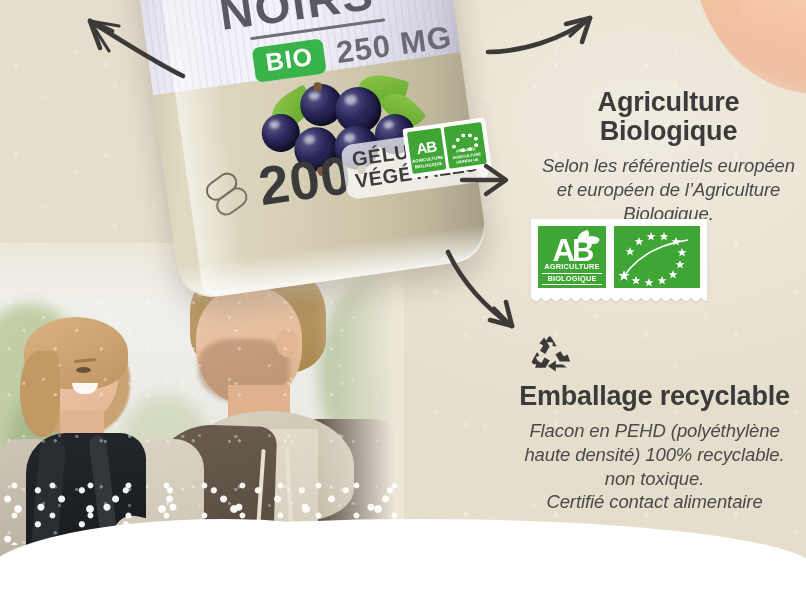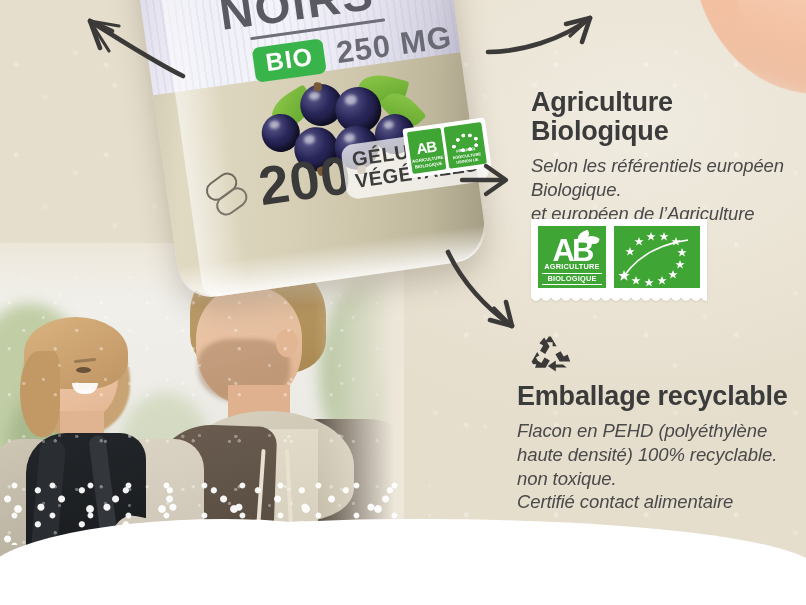--- a/index.html
+++ b/index.html
@@ -300,21 +300,21 @@
       radial-gradient(circle at 86% 70%, #fff 0 1.6px, transparent 2.2px),
       radial-gradient(circle at 64% 84%, #fff 0 1.6px, transparent 2.2px),
       radial-gradient(circle at 40% 84%, #fff 0 1.6px, transparent 2.2px);
   }
 
   
   .arrow { position:absolute; }
   .arrow svg { display:block; overflow: visible; }
 
   
-  .block { position: absolute; }
+  .block { position: absolute; text-align: center; }
   .blk-title {
     font-size: 27px; font-weight: 700; color: #3B3B3B;
     letter-spacing: -.2px; line-height: 1.08;
     font-family: "Liberation Sans", sans-serif;
   }
   .blk-body {
     margin-top: 8px;
     font-size: 18.5px; font-style: italic; color: #4A4A4A;
     line-height: 1.28; letter-spacing: -.1px;
   }
@@ -503,22 +503,22 @@
       <path d="M20,6 C34,36 58,62 84,80" stroke="#3C3A38" stroke-width="4.6" fill="none" stroke-linecap="round"></path>
       <path d="M84,80 L62,74 M84,80 L78,56" stroke="#3C3A38" stroke-width="4.6" fill="none" stroke-linecap="round"></path>
       <path d="M84,80 L66,62" stroke="#3C3A38" stroke-width="3.2" fill="none" stroke-linecap="round"></path>
     </svg>
   </div>
 
   <div class="block" style="left:531px; top:88px; width:275px;">
     <div class="blk-title">Agriculture Biologique</div>
     <div class="blk-body">
       <div>Selon les référentiels européen</div>
+      <div>et européen de l’Agriculture</div>
       <div>Biologique.</div>
-      <div>et européen de l’Agriculture</div>
     </div>
   </div>
 
   <div class="logos">
     <div class="ab">
       <div class="ab-letters">AB</div>
       <div class="ab-leaf1"></div>
       <div class="ab-leaf2"></div>
       <div class="ab-sub">
         <span>AGRICULTURE</span>

